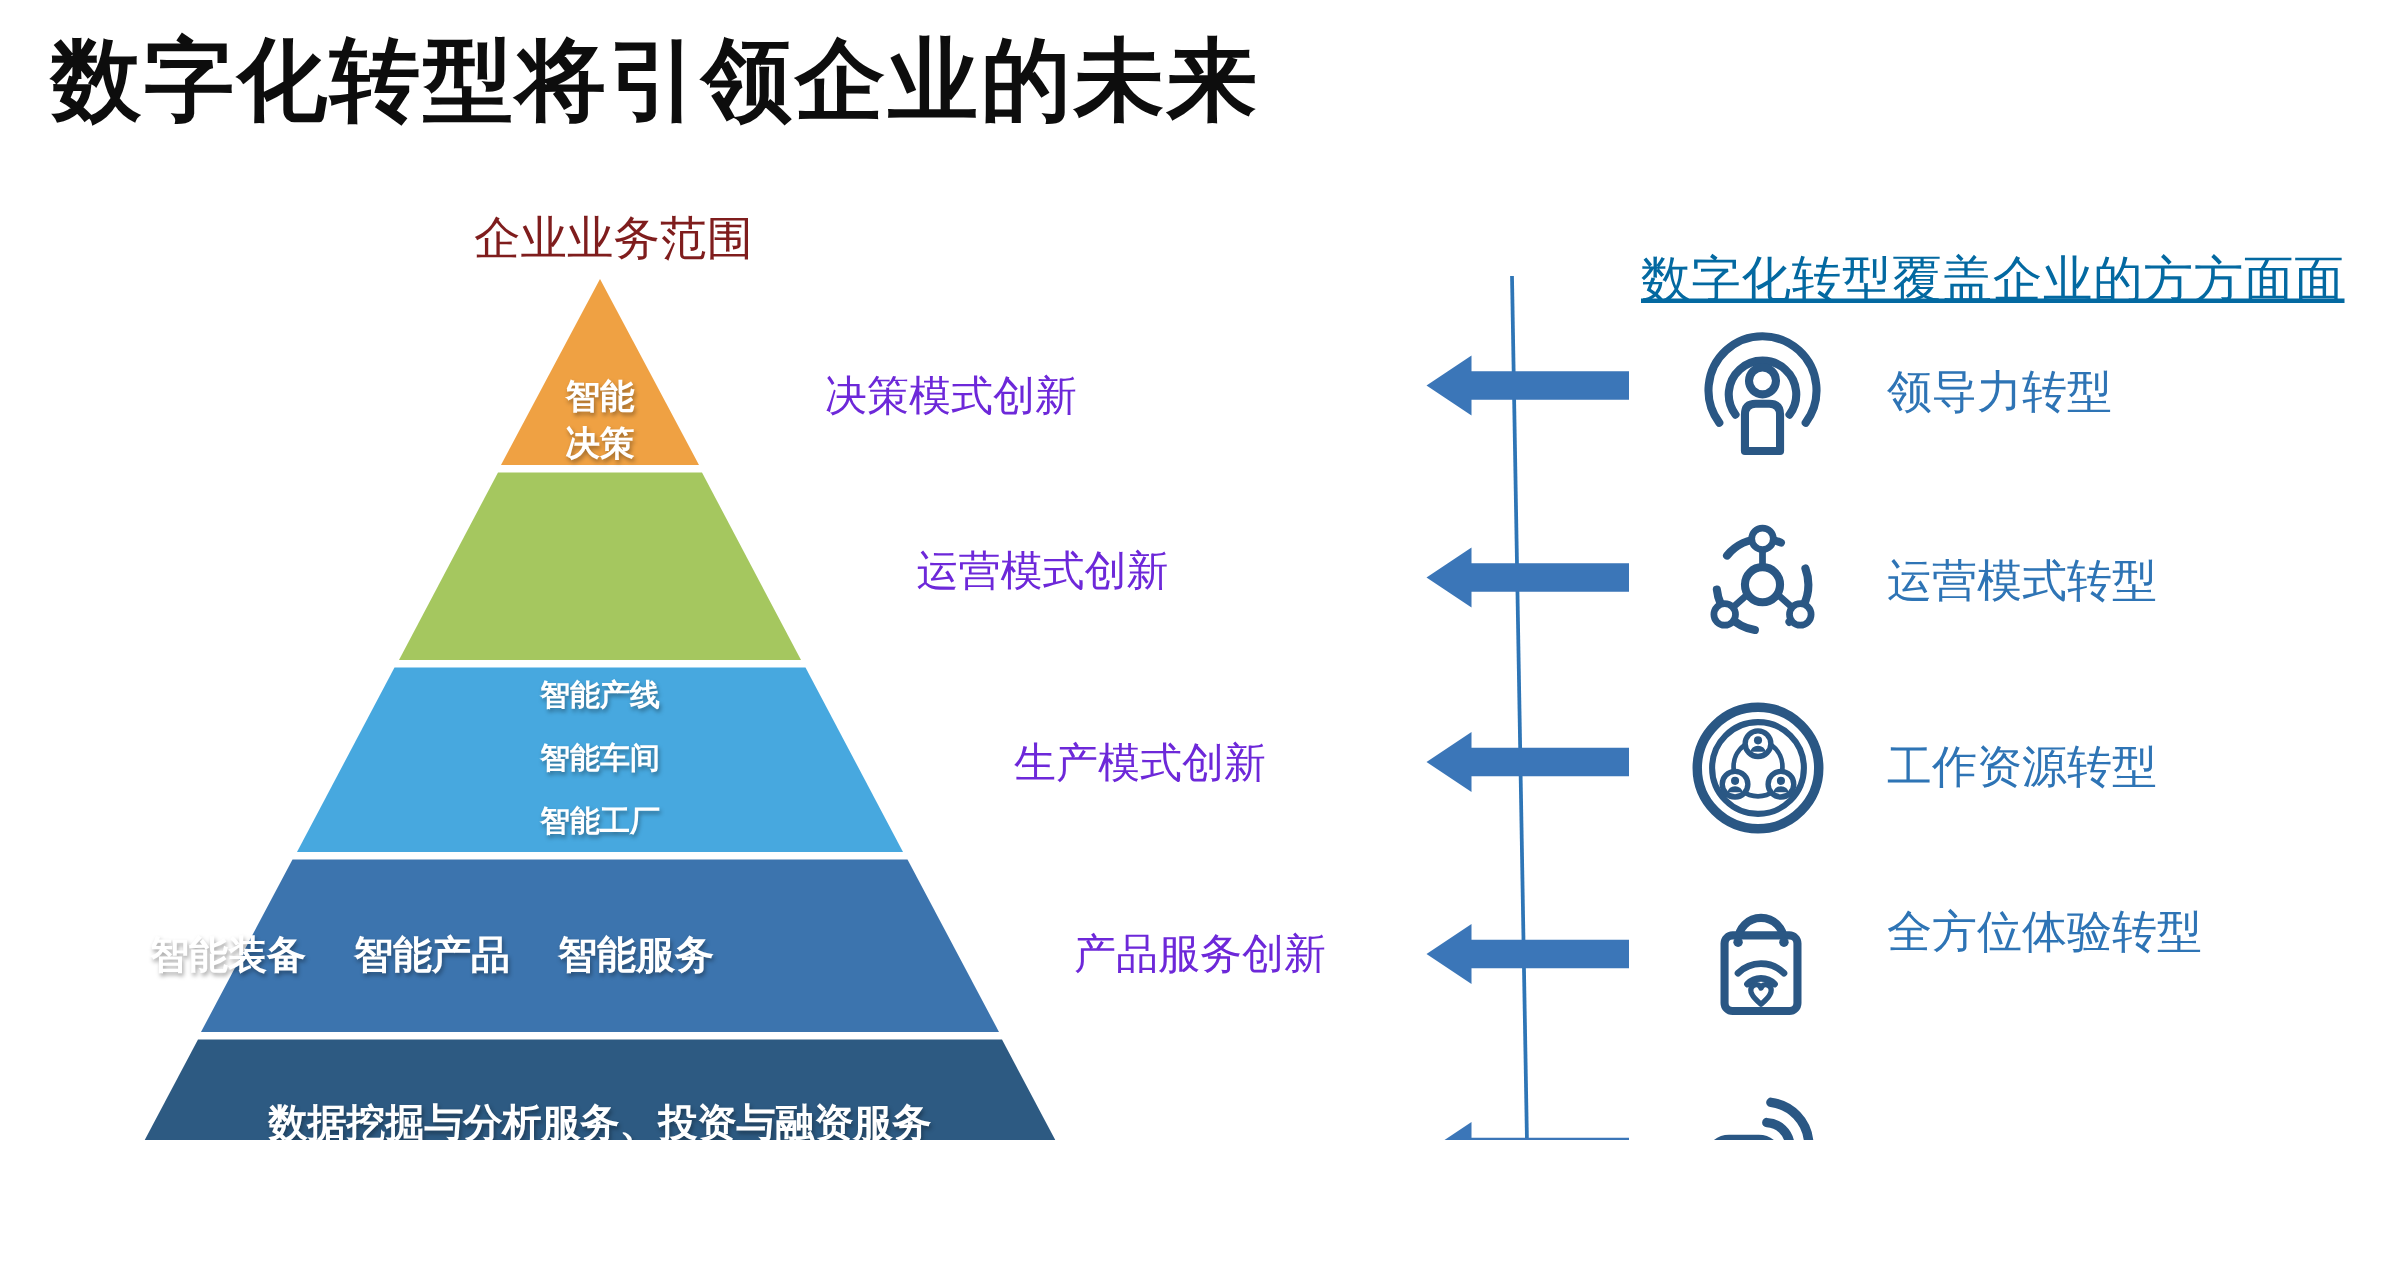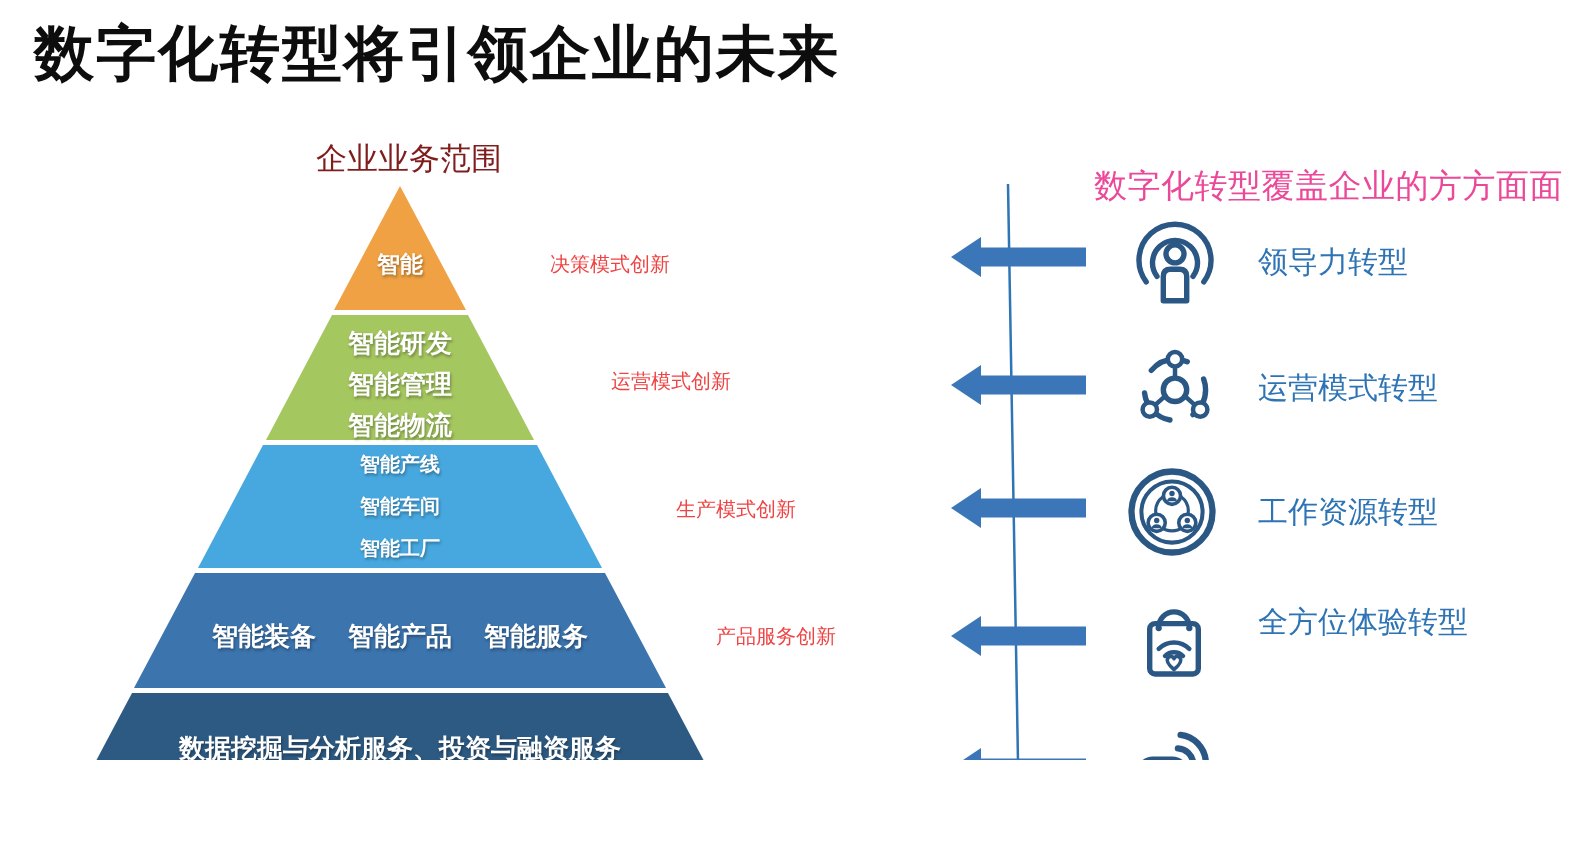--- a/index.html
+++ b/index.html
@@ -18,28 +18,28 @@
   svg.layer{position:absolute;left:0;top:0;}
   .lvl-text{
     position:absolute;color:#fff;font-weight:bold;text-align:center;
     text-shadow:1px 2px 3px rgba(0,0,0,.35);white-space:nowrap;
   }
   .lvl-text .ln{display:block;}
   .lvl1{left:250px;top:249px;width:300px;font-size:23px;line-height:31px;}
   .lvl2{left:250px;top:323px;width:300px;font-size:26px;line-height:41px;}
   .lvl3{left:250px;top:443px;width:300px;font-size:20px;line-height:42px;}
   .lvl4{left:100px;top:620px;width:600px;font-size:26px;line-height:32px;
-        display:flex;justify-content:center;gap:32px;}
+        display:flex;gap:32px;}
   .lvl5{left:100px;top:732px;width:600px;font-size:26px;line-height:32px;}
   .innov{
-    position:absolute;font-size:20px;color:#ef4444;white-space:nowrap;line-height:34px;
+    position:absolute;font-size:28px;color:#6d28d9;white-space:nowrap;line-height:34px;
   }
   .rp-heading{
     position:absolute;left:1094px;top:164px;
-    font-size:33px;color:#ec4899;letter-spacing:.5px;white-space:nowrap;
+    font-size:33px;color:#0369a1;letter-spacing:.5px;white-space:nowrap;text-decoration:underline;
   }
   .rp-label{
     position:absolute;left:1258px;font-size:30px;line-height:40px;
     color:#2e74b5;white-space:nowrap;
   }
   .icon{position:absolute;width:90px;height:90px;}
   .icon *{vector-effect:none;}
   .divider{stroke-width:2.5;}
 </style>
 </head>
@@ -63,25 +63,21 @@
 
     <polygon points="951,257 981,237 981,247.5 1086,247.5 1086,266.5 981,266.5 981,277" fill="#3B76B8"></polygon>
     <polygon points="951,385 981,365 981,375.5 1086,375.5 1086,394.5 981,394.5 981,405" fill="#3B76B8"></polygon>
     <polygon points="951,508 981,488 981,498.5 1086,498.5 1086,517.5 981,517.5 981,528" fill="#3B76B8"></polygon>
     <polygon points="951,636 981,616 981,626.5 1086,626.5 1086,645.5 981,645.5 981,656" fill="#3B76B8"></polygon>
     <polygon points="951,768 981,748 981,758.5 1086,758.5 1086,777.5 981,777.5 981,788" fill="#3B76B8"></polygon>
   </svg>
 
   <div class="lvl-text lvl1">
     <span class="ln">智能</span>
-  </div>
-  <div class="lvl-text lvl2">
-    <span class="ln">智能研发</span>
-    <span class="ln">智能管理</span>
-    <span class="ln">智能物流</span>
+    <span class="ln">决策</span>
   </div>
   <div class="lvl-text lvl3">
     <span class="ln">智能产线</span>
     <span class="ln">智能车间</span>
     <span class="ln">智能工厂</span>
   </div>
   <div class="lvl-text lvl4">
     <span>智能装备</span>
     <span>智能产品</span>
     <span>智能服务</span>

